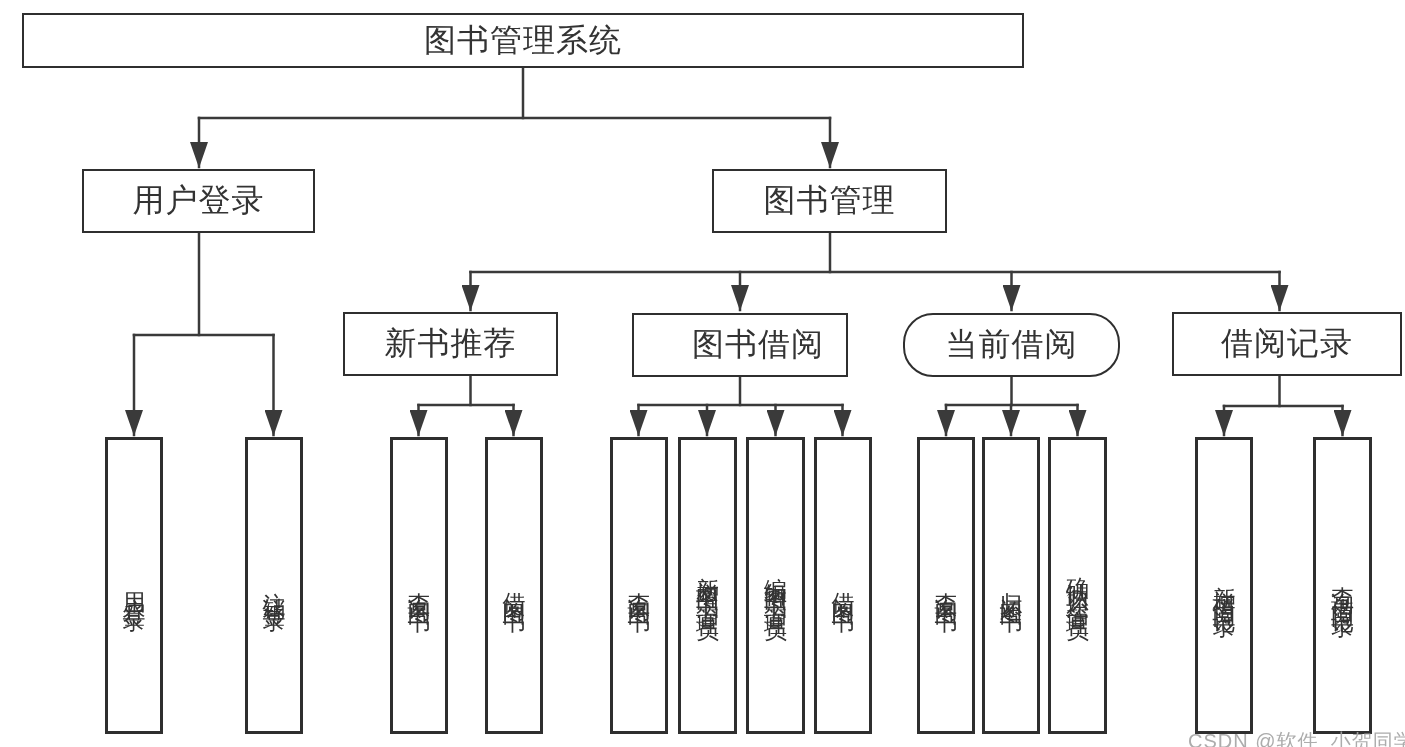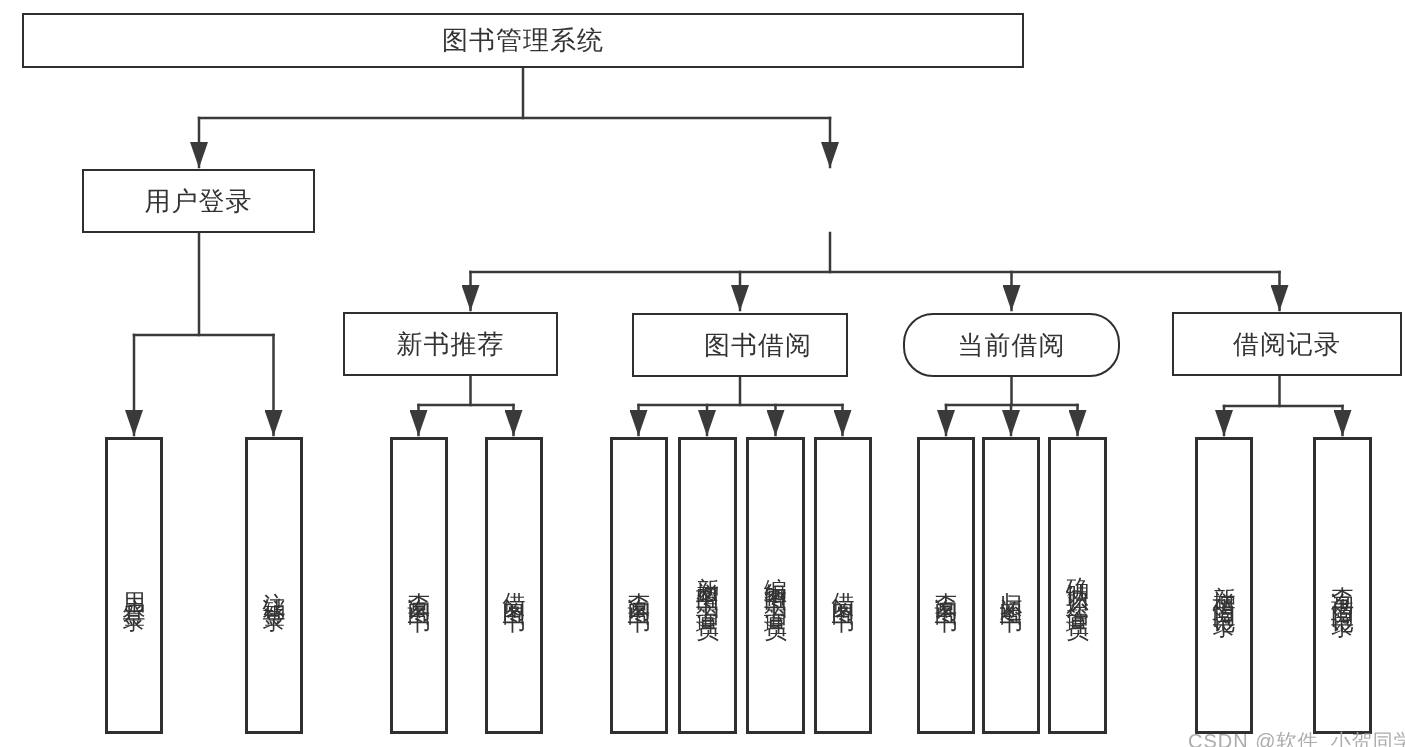--- a/index.html
+++ b/index.html
@@ -5,21 +5,21 @@
   html,body{margin:0;padding:0;background:#fff;}
   .canvas{
     position:relative;width:1405px;height:747px;background:#ffffff;
     font-family:"Liberation Sans","DejaVu Sans",sans-serif;color:#333333;overflow:hidden;
   }
   .connectors{position:absolute;left:0;top:0;z-index:1;}
   .node{
     position:absolute;z-index:2;background:#ffffff;border:2px solid #2f2f2f;
     box-sizing:border-box;display:flex;align-items:center;justify-content:center;
   }
-  .node .lbl{font-size:26px;color:#333333;letter-spacing:1px;white-space:nowrap;}
+  .node .lbl{font-size:32px;color:#333333;letter-spacing:1px;white-space:nowrap;}
   .leaf{width:58px;height:297px;border-width:3px;}
   .leaf .lbl{
     writing-mode:vertical-rl;text-orientation:mixed;
     font-size:23px;letter-spacing:6px;line-height:1;white-space:normal;
   }
   .watermark{
     position:absolute;z-index:3;left:1188px;top:716px;
     font-size:20px;color:rgba(165,165,165,0.92);letter-spacing:1px;white-space:nowrap;margin-top:12px;
   }
 </style>
@@ -78,20 +78,23 @@
     </g>
   </svg>
 
   <div class="node" style="left:22px;top:13px;width:1002px;height:55px;">
     <span class="lbl">图书管理系统</span>
   </div>
 
   <div class="node" style="left:82px;top:169px;width:233px;height:64px;">
     <span class="lbl">用户登录</span>
   </div>
+  <div class="node" style="left:712px;top:169px;width:235px;height:64px;">
+    <span class="lbl">图书管理</span>
+  </div>
 
   <div class="node" style="left:343px;top:312px;width:215px;height:64px;">
     <span class="lbl">新书推荐</span>
   </div>
   <div class="node" style="left:632px;top:313px;width:216px;height:64px;padding-left:36px;">
     <span class="lbl">图书借阅</span>
   </div>
   <div class="node" style="left:903px;top:313px;width:217px;height:64px;border-radius:30px;">
     <span class="lbl">当前借阅</span>
   </div>

